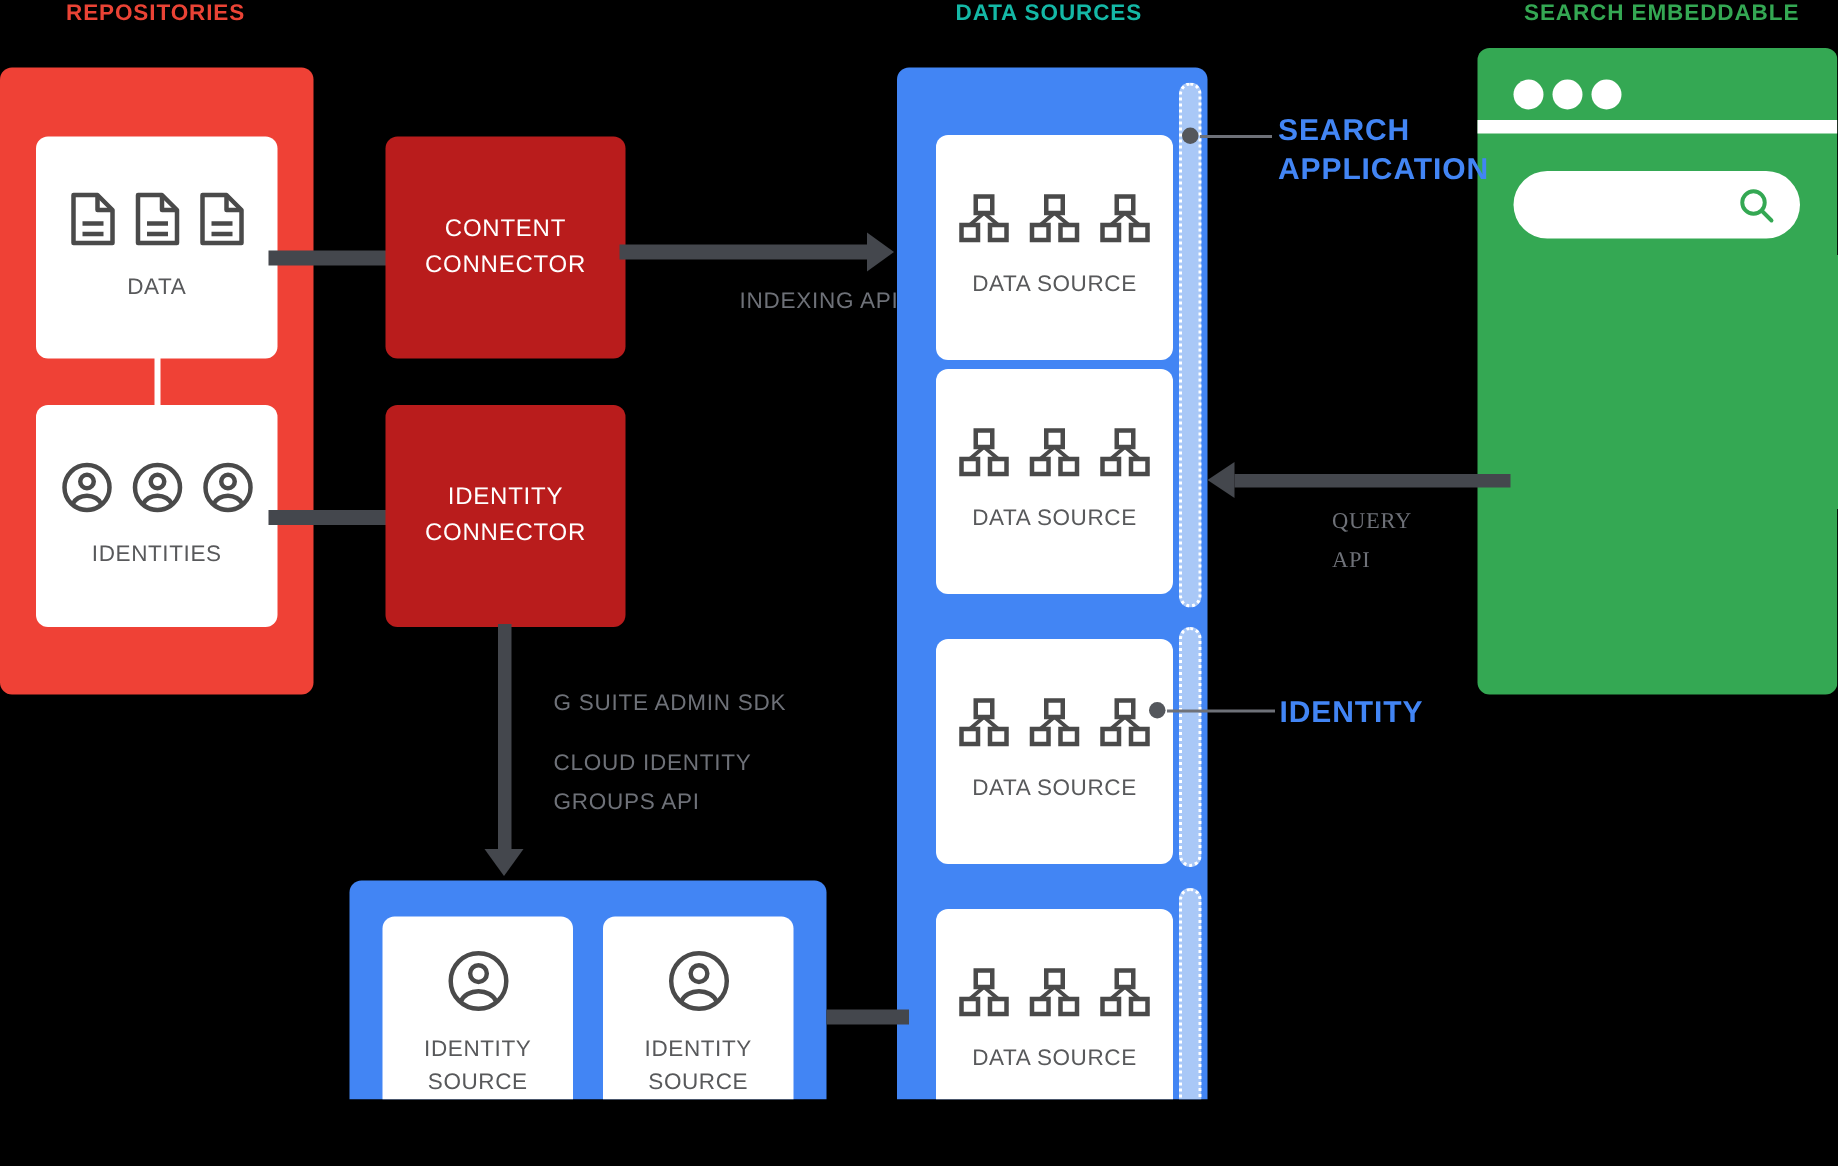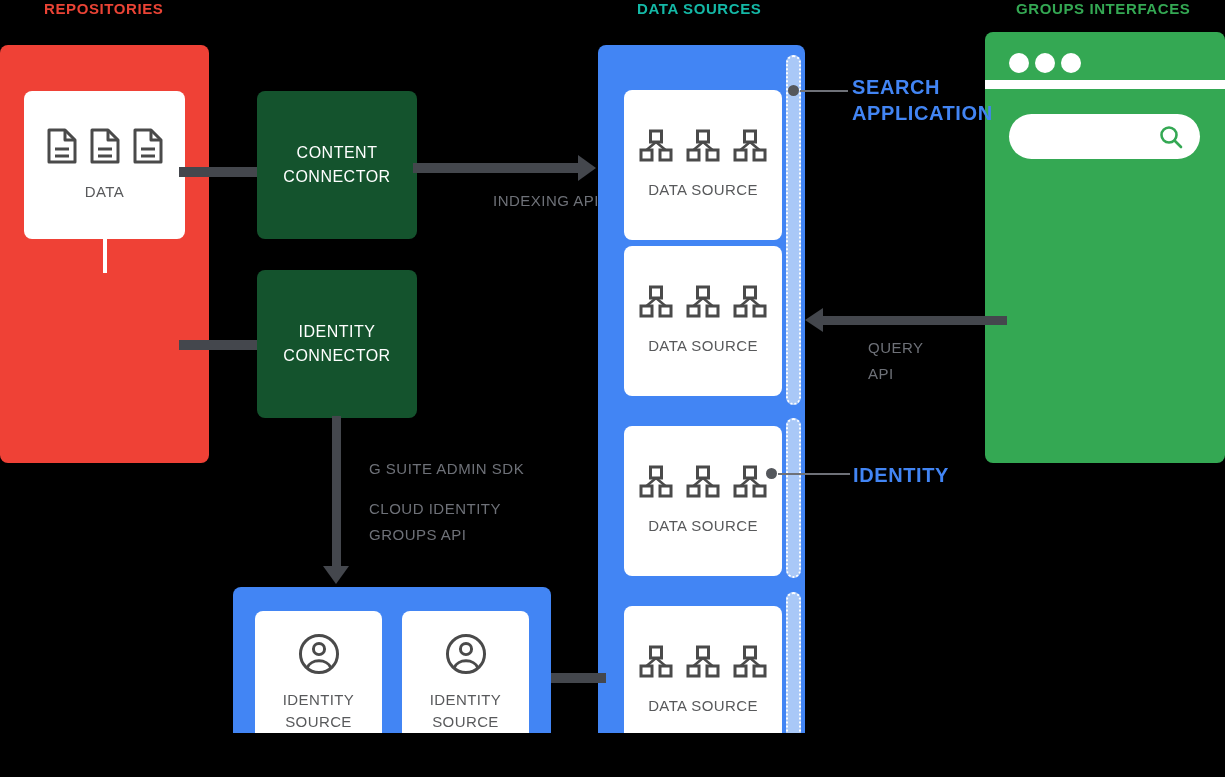--- a/index.html
+++ b/index.html
@@ -98,21 +98,21 @@
   #ds-card-4 { top: 606px; }
 
   
   .is-card { width: 127px; height: 143px; top: 611px; }
   #is-card-1 { left: 255px; }
   #is-card-2 { left: 402px; }
 
   
   .connector-box {
     position: absolute;
-    background: #14532d;
+    background: #b91c1c;
     border-radius: 8px;
     display: flex;
     align-items: center;
     justify-content: center;
     color: #FFFFFF;
     font-size: 16px;
     letter-spacing: 0.5px;
     text-align: center;
     line-height: 24px;
   }
@@ -235,32 +235,32 @@
 
   
   .api-label {
     position: absolute;
     color: #6E7178;
     font-size: 15px;
     letter-spacing: 0.5px;
     line-height: 26px;
   }
   #label-indexing-api { left: 449px; top: 188px; margin-left: 44px; }
-  #label-query-api    { left: 868px; top: 335px; }
+  #label-query-api    { left: 888px; top: 335px; font-family: Liberation Serif, serif; }
   #label-gsuite-sdk   { left: 369px; top: 456px; }
   #label-cloud-groups { left: 369px; top: 496px; }
 </style>
 </head>
 <body>
 
 <div id="stage">
 
   <div class="col-head" id="head-repositories">REPOSITORIES</div>
   <div class="col-head" id="head-datasources">DATA SOURCES</div>
-  <div class="col-head" id="head-interfaces">GROUPS INTERFACES</div>
+  <div class="col-head" id="head-interfaces">SEARCH EMBEDDABLE</div>
 
   <div class="panel" id="panel-repositories"></div>
 
   <div class="wire" id="wire-white-divider"></div>
 
   <div class="card" id="card-data">
     <div class="icon-row">
       <svg width="30" height="36" viewBox="0 0 30 36">
         <path d="M2 2 h16 l10 10 v22 h-26 z" fill="none" stroke="#4A4A4A" stroke-width="3" stroke-linejoin="round"></path>
         <path d="M18 2 v10 h10" fill="none" stroke="#4A4A4A" stroke-width="3" stroke-linejoin="round"></path>
@@ -276,20 +276,40 @@
       <svg width="30" height="36" viewBox="0 0 30 36">
         <path d="M2 2 h16 l10 10 v22 h-26 z" fill="none" stroke="#4A4A4A" stroke-width="3" stroke-linejoin="round"></path>
         <path d="M18 2 v10 h10" fill="none" stroke="#4A4A4A" stroke-width="3" stroke-linejoin="round"></path>
         <line x1="8" y1="21" x2="22" y2="21" stroke="#4A4A4A" stroke-width="3"></line>
         <line x1="8" y1="28" x2="22" y2="28" stroke="#4A4A4A" stroke-width="3"></line>
       </svg>
     </div>
     <div class="card-label">DATA</div>
   </div>
 
+  <div class="card" id="card-identities">
+    <div class="icon-row">
+      <svg width="34" height="34" viewBox="0 0 34 34">
+        <circle cx="17" cy="17" r="15" fill="none" stroke="#4A4A4A" stroke-width="3"></circle>
+        <circle cx="17" cy="13" r="4.5" fill="none" stroke="#4A4A4A" stroke-width="3"></circle>
+        <path d="M7.5 28 a10 8 0 0 1 19 0" fill="none" stroke="#4A4A4A" stroke-width="3"></path>
+      </svg>
+      <svg width="34" height="34" viewBox="0 0 34 34">
+        <circle cx="17" cy="17" r="15" fill="none" stroke="#4A4A4A" stroke-width="3"></circle>
+        <circle cx="17" cy="13" r="4.5" fill="none" stroke="#4A4A4A" stroke-width="3"></circle>
+        <path d="M7.5 28 a10 8 0 0 1 19 0" fill="none" stroke="#4A4A4A" stroke-width="3"></path>
+      </svg>
+      <svg width="34" height="34" viewBox="0 0 34 34">
+        <circle cx="17" cy="17" r="15" fill="none" stroke="#4A4A4A" stroke-width="3"></circle>
+        <circle cx="17" cy="13" r="4.5" fill="none" stroke="#4A4A4A" stroke-width="3"></circle>
+        <path d="M7.5 28 a10 8 0 0 1 19 0" fill="none" stroke="#4A4A4A" stroke-width="3"></path>
+      </svg>
+    </div>
+    <div class="card-label">IDENTITIES</div>
+  </div>
 
   <div class="wire" id="wire-data-content"></div>
   <div class="wire" id="wire-ident-connector"></div>
 
   <div class="connector-box" id="box-content-connector">
     <div>
       <div>CONTENT</div>
       <div>CONNECTOR</div>
     </div>
   </div>

